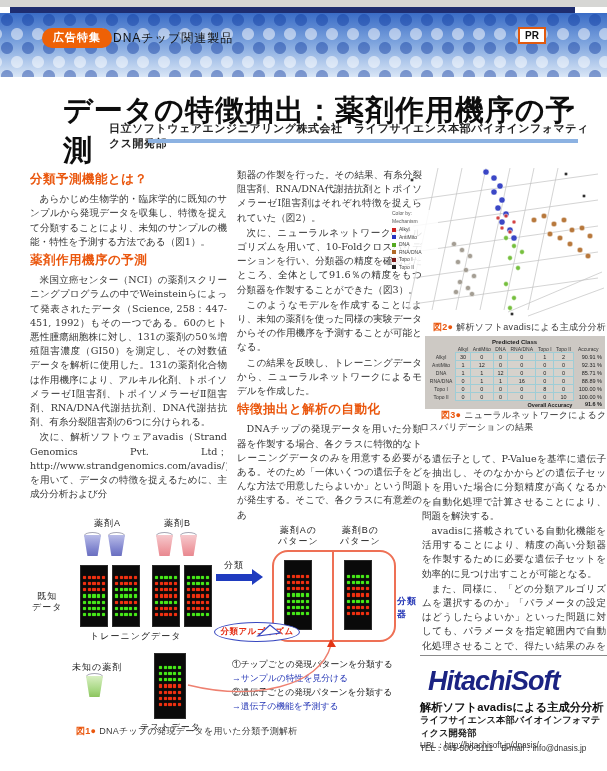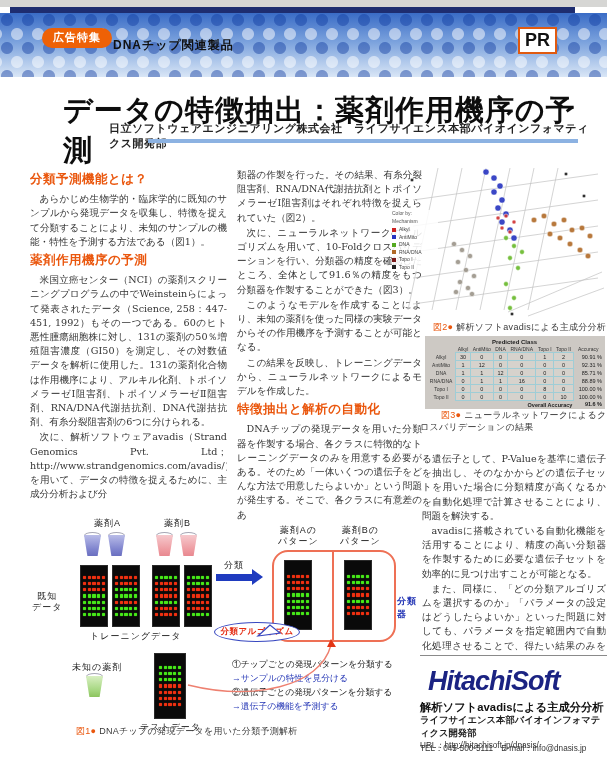--- a/index.html
+++ b/index.html
@@ -11,24 +11,24 @@
   .dots-banner{position:absolute;left:0;top:13px;width:607px;height:64px;
     background-image:
       radial-gradient(circle at 7px 7px, rgba(17,60,160,0.45) 5.5px, rgba(17,60,160,0) 6.5px),
       radial-gradient(circle at 7px 7px, rgba(255,255,255,0.5) 5.5px, rgba(255,255,255,0) 6.5px),
       linear-gradient(180deg,#3a6cc6 0%,#7ba2dd 45%,#d9e6f6 100%);
     background-size:21px 28px,21px 28px,100% 100%;
     background-position:0 0,10px 14px,0 0;}
   .ad-badge{position:absolute;left:42px;top:15px;background:#ee6106;color:#fff;
     font-family:"Liberation Sans",sans-serif;font-weight:bold;font-size:11px;
     padding:2px 11px 3px;border-radius:11px;letter-spacing:1px;}
-  .ad-category{position:absolute;left:113px;top:24px;color:#111;
-    font-family:"Liberation Sans",sans-serif;font-weight:bold;font-size:12px;letter-spacing:1px;text-align:right;}
+  .ad-category{position:absolute;left:113px;top:17px;color:#111;
+    font-family:"Liberation Sans",sans-serif;font-weight:normal;font-size:12px;letter-spacing:1px;text-align:right;}
   .pr-box{position:absolute;left:518px;top:14px;background:#fff;border:2px solid #e05a10;
-    color:#111;font-family:"Liberation Sans",sans-serif;font-weight:bold;font-size:18px;
+    color:#111;font-family:"Liberation Sans",sans-serif;font-weight:bold;font-size:10px;
     padding:1px 5px;}
   
   .main-title{position:absolute;left:55px;top:83px;width:530px;font-size:29px;font-weight:bold;
     color:#0d0d0d;letter-spacing:1px;}
   .subtitle{position:absolute;left:109px;top:121px;width:480px;font-size:11px;color:#222;
     font-family:"Liberation Sans",sans-serif;font-weight:bold;letter-spacing:.5px;}
   .blue-rule{position:absolute;left:148px;top:139px;width:430px;height:4px;background:#8cb2e2;}
   
   .col{position:absolute;font-size:9.6px;line-height:14.2px;text-align:justify;color:#333;}
   .col1{left:30px;top:168px;width:197px;height:352px;overflow:hidden;}
@@ -41,21 +41,21 @@
   
   .fig2{position:absolute;left:388px;top:160px;width:219px;height:160px;}
   .fig2 svg{position:absolute;left:0;top:0;}
   .fig2-legend{position:absolute;left:4px;top:50px;width:46px;background:rgba(255,255,255,.85);
     font-family:"Liberation Sans",sans-serif;font-size:5px;color:#444;line-height:7.5px;}
   .fig2-legend .lg-title{margin-bottom:1px;color:#555;}
   .lg-row{display:flex;align-items:center;gap:3px;}
   .lg-sw{width:4px;height:4px;display:inline-block;flex:0 0 4px;}
   .fig-caption{position:absolute;font-family:"Liberation Sans",sans-serif;font-size:9px;
     color:#3a3a3a;letter-spacing:.3px;line-height:12px;}
-  .fig-caption .pfx{color:#ea570e;font-weight:normal;padding-left:21px;}
+  .fig-caption .pfx{color:#ea570e;font-weight:bold;padding-left:21px;}
   .cap2{left:412px;top:321px;width:195px;}
   .cap3{left:420px;top:409px;width:190px;}
   .cap1{left:55px;top:725px;width:330px;}
   
   .fig3{position:absolute;left:425px;top:336px;width:180px;background:#cdc9c4;
     padding:2px 2px 1px;box-sizing:border-box;}
   .fig3 table{border-collapse:collapse;width:100%;
     font-family:"Liberation Sans",sans-serif;font-size:5.5px;color:#222;}
   .fig3 th,.fig3 td{padding:0 1px;height:7px;text-align:center;font-weight:normal;}
   .fig3 .tbl-title{font-weight:bold;font-size:6px;}

